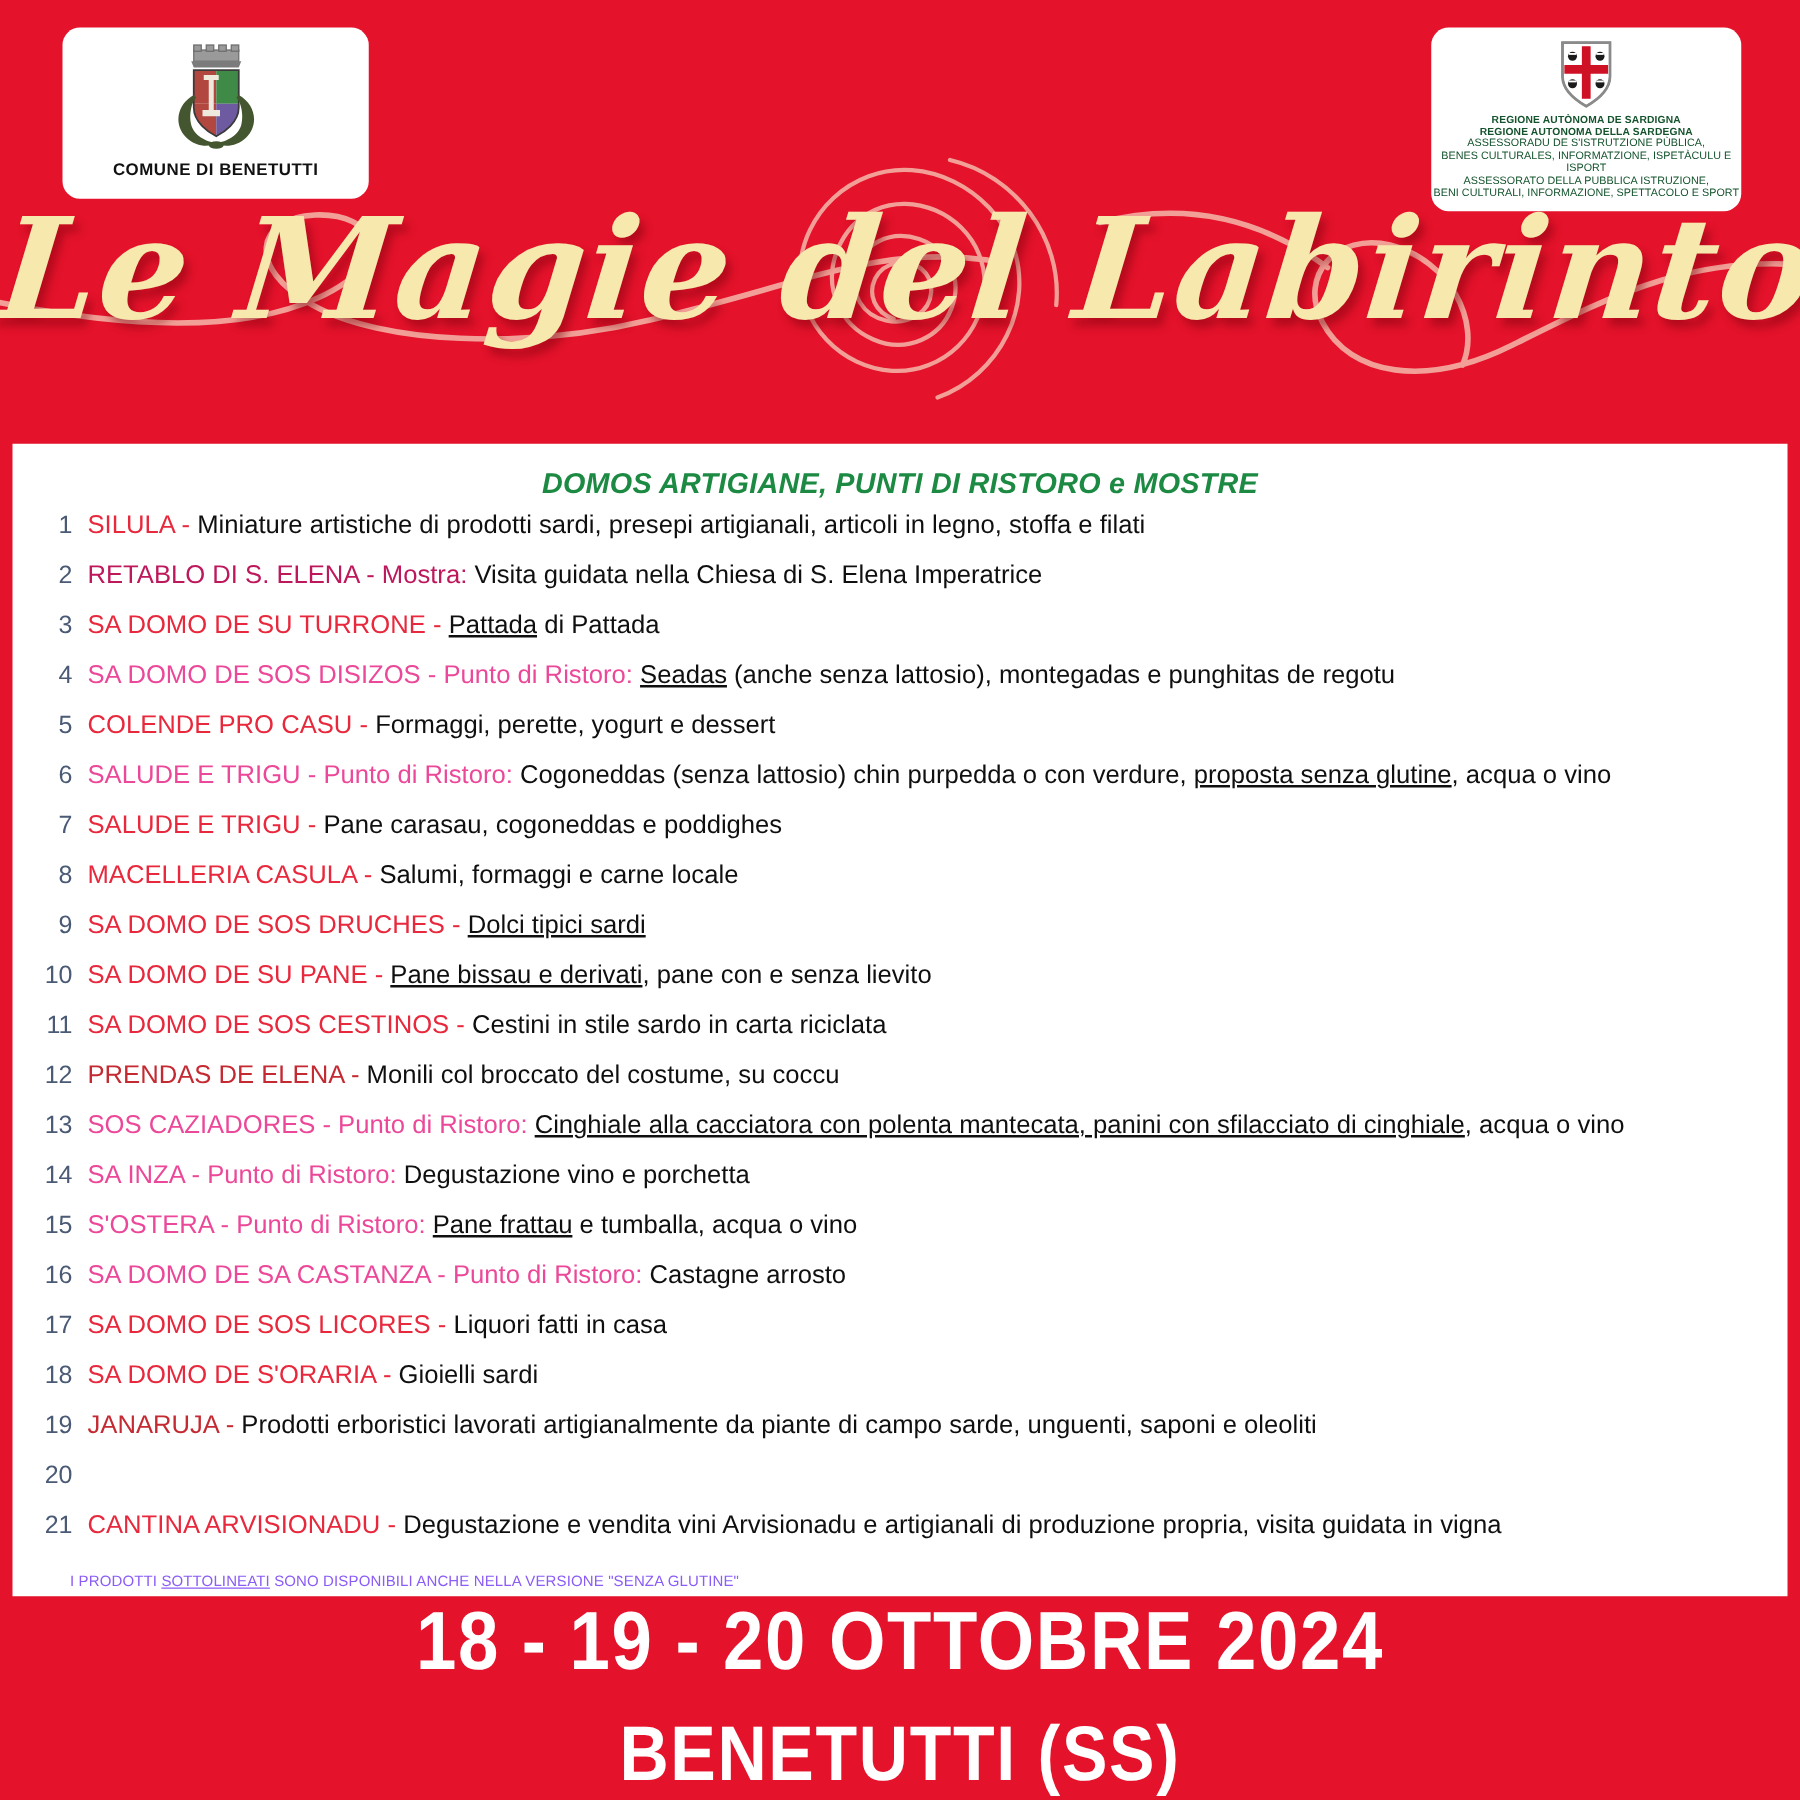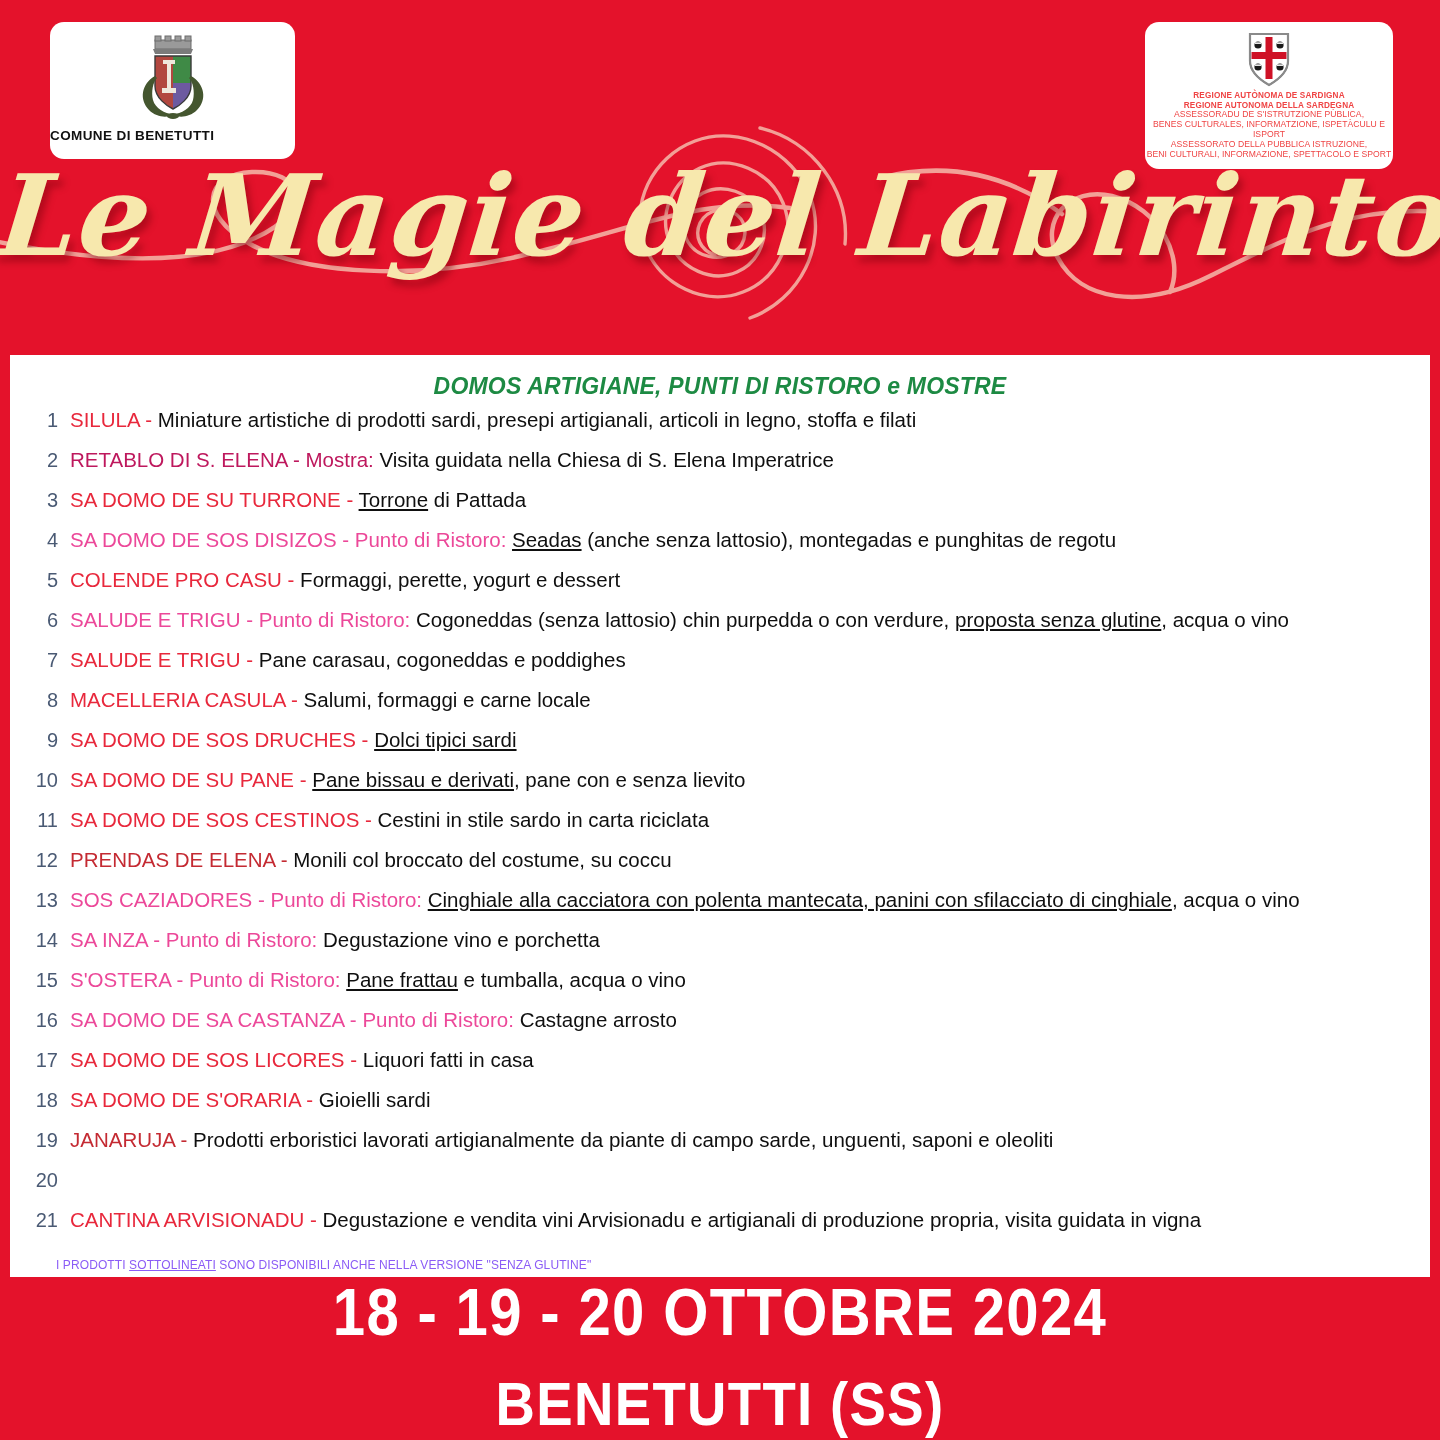--- a/index.html
+++ b/index.html
@@ -45,30 +45,30 @@
     width: 248px;
     height: 147px;
     padding-top: 6px;
   }
   .crest-wrap {
     display: flex;
     justify-content: center;
     align-items: center;
   }
   .logo-left-caption {
-    text-align: left;
+    text-align: center;
     font-size: 13.5px;
     font-weight: bold;
     letter-spacing: 0.4px;
     color: #111111;
     margin-top: 2px;
   }
   .logo-right-lines {
     text-align: center;
-    color: #ef4444;
+    color: #14532d;
     margin-top: 1px;
     line-height: 1.16;
   }
   .rr-l1 {
     font-size: 8.2px;
     font-weight: bold;
     letter-spacing: 0.15px;
   }
   .rr-l2 {
     font-size: 8.2px;
@@ -281,21 +281,21 @@
         <li class="row">
           <span class="num">1</span>
           <span class="entry"><span class="nm nm-red">SILULA</span><span class="nm nm-red"> - </span><span>Miniature artistiche di prodotti sardi, presepi artigianali, articoli in legno, stoffa e filati</span></span>
         </li>
         <li class="row">
           <span class="num">2</span>
           <span class="entry"><span class="nm nm-rose">RETABLO DI S. ELENA</span><span class="nm nm-rose"> - Mostra: </span><span>Visita guidata nella Chiesa di S. Elena Imperatrice</span></span>
         </li>
         <li class="row">
           <span class="num">3</span>
-          <span class="entry"><span class="nm nm-red">SA DOMO DE SU TURRONE</span><span class="nm nm-red"> - </span><span class="u">Torrone</span><span> di Pattada</span></span>
+          <span class="entry"><span class="nm nm-red">SA DOMO DE SU TURRONE</span><span class="nm nm-red"> - </span><span class="u">Pattada</span><span> di Pattada</span></span>
         </li>
         <li class="row">
           <span class="num">4</span>
           <span class="entry"><span class="nm nm-mauve">SA DOMO DE SOS DISIZOS</span><span class="nm nm-mauve"> - Punto di Ristoro: </span><span class="u">Seadas</span><span> (anche senza lattosio), montegadas e punghitas de regotu</span></span>
         </li>
         <li class="row">
           <span class="num">5</span>
           <span class="entry"><span class="nm nm-red">COLENDE PRO CASU</span><span class="nm nm-red"> - </span><span>Formaggi, perette, yogurt e dessert</span></span>
         </li>
         <li class="row">

